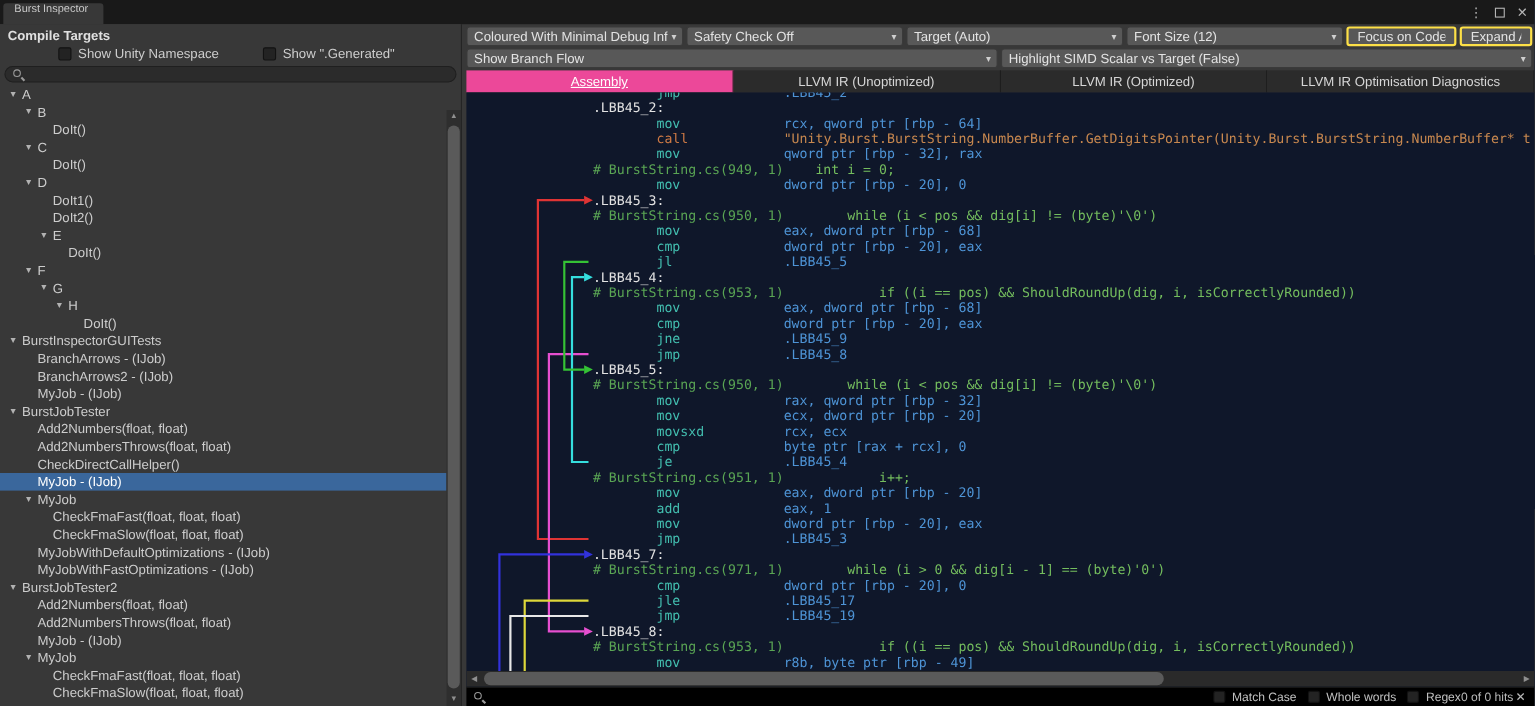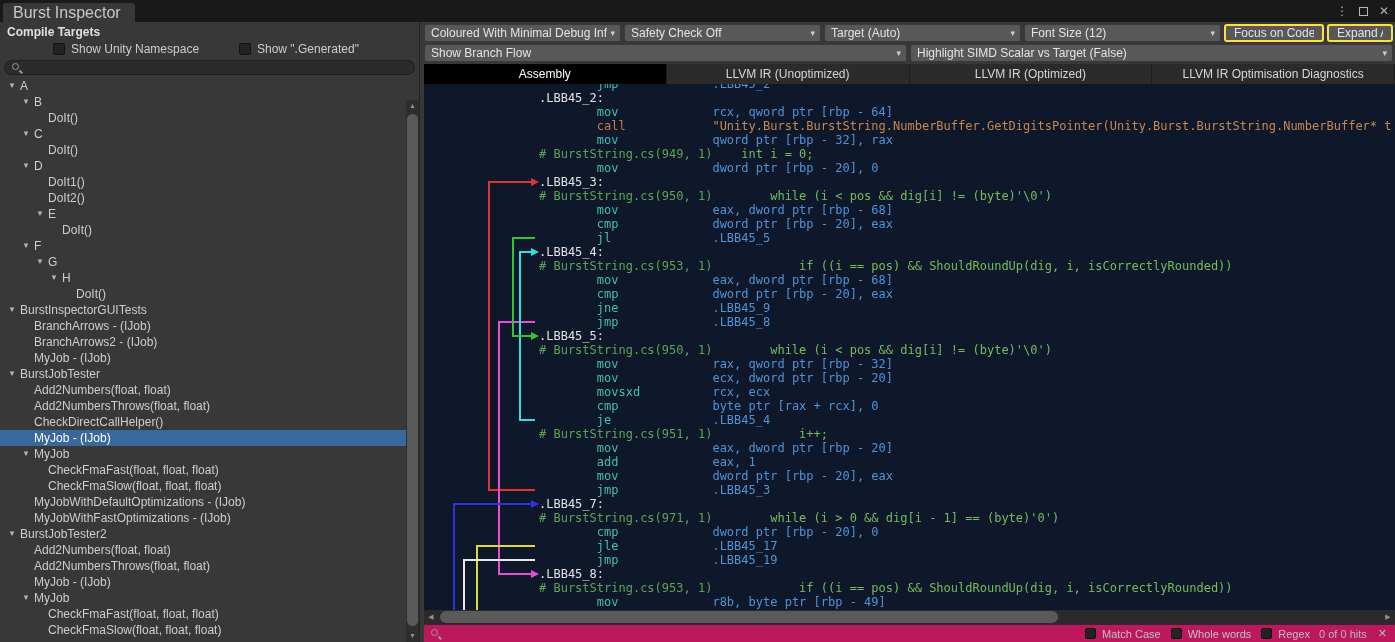--- a/index.html
+++ b/index.html
@@ -2,22 +2,22 @@
 <html><head>
 <meta charset="utf-8">
 <style>
   * { box-sizing: border-box; margin: 0; padding: 0; }
   html,body { width:1395px; height:642px; overflow:hidden; }
   body { background:#383838; font-family:"Liberation Sans", sans-serif; font-size:12px; color:#cdcdcd; }
   .window { width:1395px; height:642px; display:flex; flex-direction:column; }
 
   
   .titlebar { height:22px; background:#191919; display:flex; align-items:flex-end; position:relative; flex:none; }
-  .win-tab { height:19px; margin-left:3px; background:#383838; padding:0 14px 0 10px; display:flex; align-items:flex-end;
-             font-size:16px; color:#c8c8c8; border-radius:3px 3px 0 0; }
+  .win-tab { height:19px; margin-left:3px; background:#383838; padding:0 14px 0 10px; display:flex; align-items:flex-start;
+             font-size:10px; color:#c8c8c8; border-radius:3px 3px 0 0; }
   .title-icons { position:absolute; right:6px; top:0; height:22px; display:flex; align-items:center; gap:11px; color:#b5b5b5; font-size:12px; }
   .box-icon { width:9px; height:9px; border:1px solid #b5b5b5; display:inline-block; }
 
   .main { flex:1; display:flex; min-height:0; }
 
   
   .left-panel { width:420px; flex:none; position:relative; border-right:1px solid #242424; display:flex; flex-direction:column; background:#383838; }
   .lp-header { font-weight:bold; color:#e0e0e0; padding:3px 0 2px 7px; flex:none; height:19px; }
   .lp-checks { display:flex; height:16px; align-items:center; flex:none; padding-left:7px; }
   .check { display:flex; align-items:center; gap:6px; white-space:nowrap; }
@@ -49,43 +49,43 @@
   .dd-label { flex:1; white-space:nowrap; overflow:hidden; min-width:0; }
   .dd-arrow { flex:none; color:#cfcfcf; font-size:9px; margin-left:3px; }
   .tool-button { background:#585858; border-radius:3px; display:flex; align-items:center; justify-content:center;
                  color:#e3e3e3; flex:none; padding:0 8px; white-space:nowrap; border:2px solid #fde047; }
   [data-name="focus-on-code-button"] { width:100px; }
   [data-name="expand-all-button"] { width:66px; }
 
   .code-tabs { height:20px; display:flex; flex:none; background:#383838; }
   .code-tab { flex:1 1 0; background:#2b2b2b; border-right:1px solid #1d1d1d; display:flex; align-items:center; justify-content:center;
               color:#d6d6d6; white-space:nowrap; overflow:hidden; min-width:0; }
-  .code-tab.active { background:#000000; color:#ffffff; }
+  .code-tab.active { background:#ec4899; color:#ffffff;text-decoration:underline; }
 
   .code-area { flex:1; position:relative; background:#0f172a; min-height:0; overflow:hidden; display:flex; flex-direction:column; }
   .code-lines { flex:1; overflow:hidden; padding-left:115px; margin-top:-7px;
                 font-family:"DejaVu Sans Mono","Liberation Mono",monospace; font-size:12px; line-height:14px; white-space:pre; }
   .code-line { height:14px; }
   .c-label   { color:#e2e2e2; }
   .c-mn      { color:#43bfb0; }
   .c-op      { color:#4e94d6; }
   .c-comment { color:#5aa554; }
   .c-src     { color:#74bd5e; }
   .c-call    { color:#cf7a45; }
   .c-str     { color:#c8884f; }
   .c-plain   { color:#888888; }
   .arrows { position:absolute; left:0; top:0; width:120px; height:527px; }
 
   .hscroll { height:14px; flex:none; background:#2a2a2a; position:relative; display:flex; align-items:center; }
   .hsb-arrow { width:14px; text-align:center; font-size:7px; color:#8f8f8f; flex:none; }
   .hsb-track { flex:1; height:100%; position:relative; }
   .hsb-thumb { position:absolute; left:2px; top:1px; bottom:1px; width:618px; background:#5a5a5a; border-radius:6px; }
 
-  .find-bar { height:18px; flex:none; display:flex; align-items:center; gap:9px; padding:0 8px 0 6px;
-              background:#be185d; border-top:1px solid #2c2c2c; font-size:11px; color:#c0c0c0; }
+  .find-bar { height:18px; flex:none; display:flex; align-items:center; padding:0 8px 0 6px;
+              background:#000000; border-top:1px solid #2c2c2c; font-size:11px; color:#c0c0c0; }
   .find-input { flex:1; background:transparent; border:none; outline:none; color:#ddd; min-width:0; font-family:"Liberation Sans",sans-serif; }
   .find-bar .cb { width:11px; height:11px; }
   .hits { color:#b8b8b8; white-space:nowrap; }
   .find-close { color:#b8b8b8; margin-left:2px; cursor:default; }
 </style>
 </head>
 <body>
 
 <div class="window" data-name="burst-inspector-window">
 

